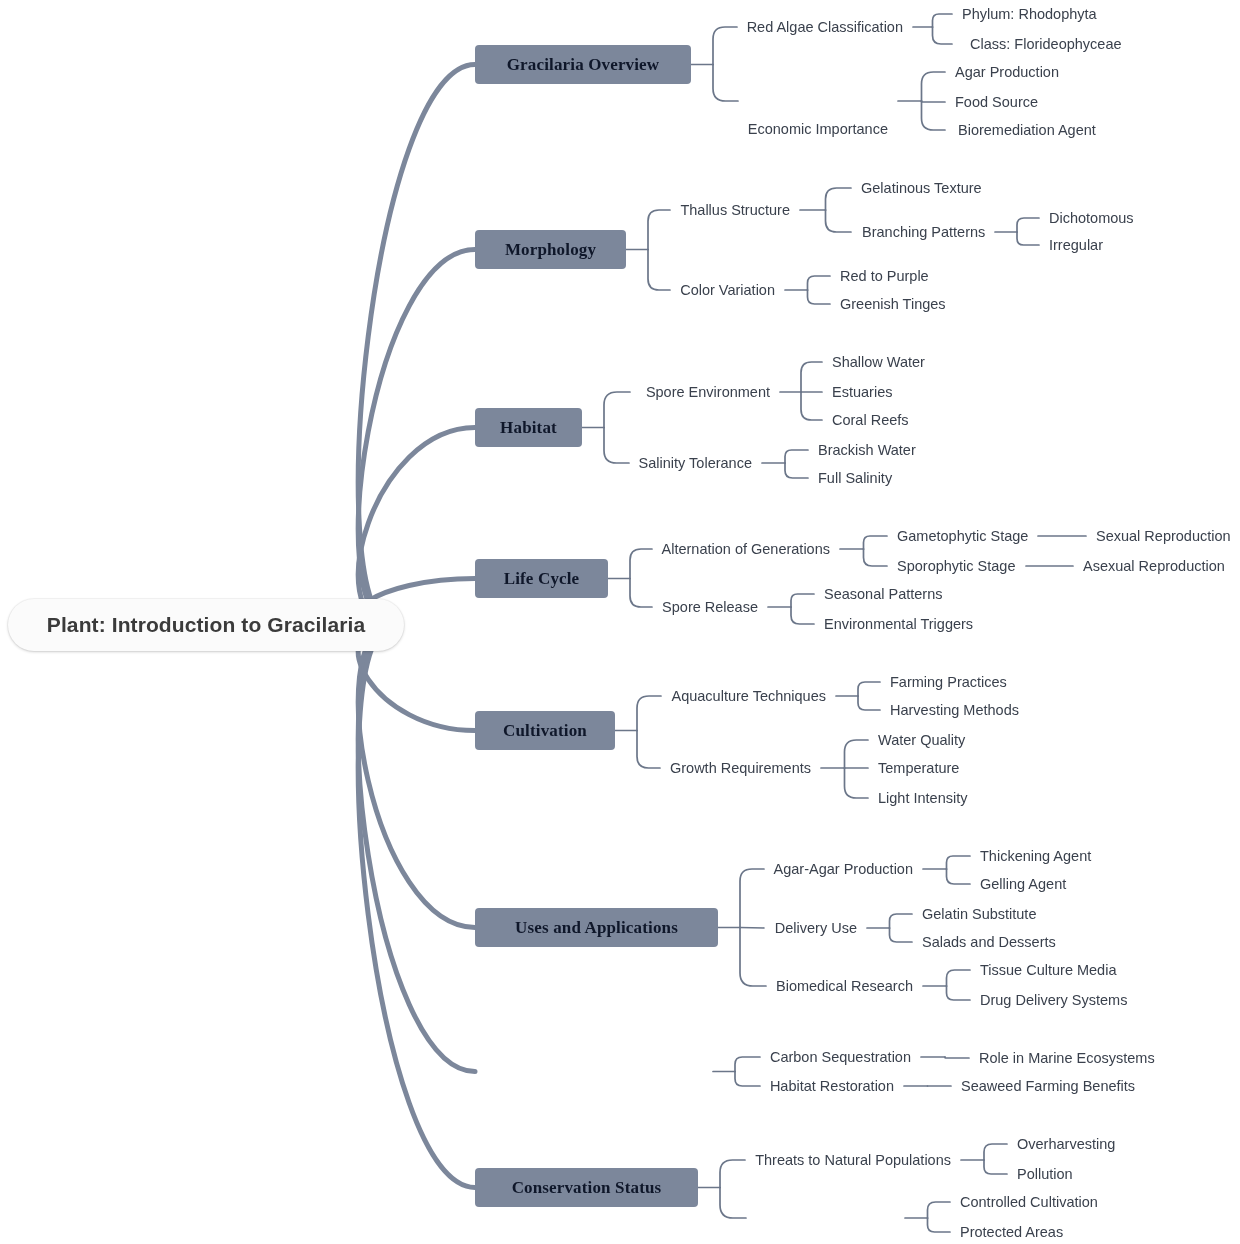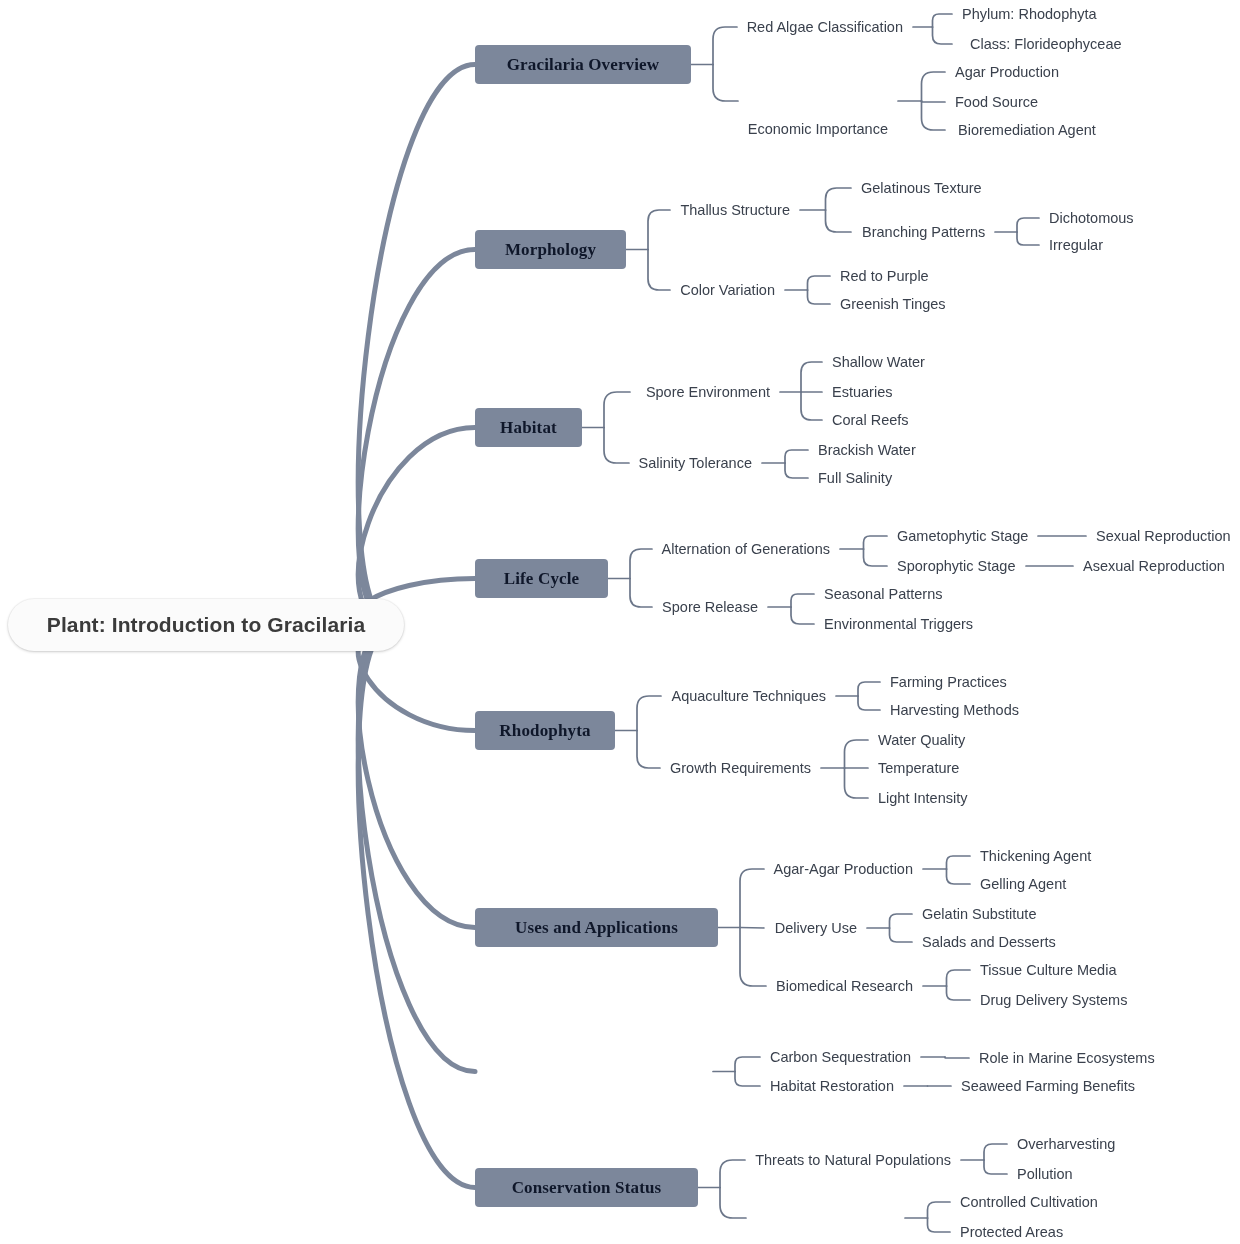--- a/index.html
+++ b/index.html
@@ -177,21 +177,21 @@
       <path d="M 1038 536 L 1086 536" fill="none" stroke="#6b7689" stroke-width="1.7" stroke-linecap="round"></path>
       <path d="M 1026 566 L 1073 566" fill="none" stroke="#6b7689" stroke-width="1.7" stroke-linecap="round"></path>
     </svg>
 
   <div class="node root-node" id="root-node" style="left: 8px; top: 599px; width: 396px; height: 52px;">Plant: Introduction to Gracilaria</div>
 
   <div class="node l1-node" id="l1-0" style="left: 475px; top: 45px; width: 216px;">Gracilaria Overview</div>
   <div class="node l1-node" id="l1-1" style="left: 475px; top: 230px; width: 151px;">Morphology</div>
   <div class="node l1-node" id="l1-2" style="left: 475px; top: 408px; width: 107px;">Habitat</div>
   <div class="node l1-node" id="l1-3" style="left: 475px; top: 559px; width: 133px;">Life Cycle</div>
-  <div class="node l1-node" id="l1-4" style="left: 475px; top: 711px; width: 140px;">Rhodophyta</div>
+  <div class="node l1-node" id="l1-4" style="left: 475px; top: 711px; width: 140px;">Cultivation</div>
   <div class="node l1-node" id="l1-5" style="left: 475px; top: 908px; width: 243px;">Uses and Applications</div>
   <div class="node l1-node" id="l1-7" style="left: 475px; top: 1168px; width: 223px;">Conservation Status</div>
 
   <div class="node txt-node right" id="l2-0-0" style="left: 483px; top: 17px; width: 420px;">Red Algae Classification</div>
   <div class="node txt-node right" id="l2-0-1" style="left: 468px; top: 91px; width: 420px; margin-top: 28px;">Economic Importance</div>
   <div class="node txt-node right" id="l2-1-0" style="left: 370px; top: 200px; width: 420px;">Thallus Structure</div>
   <div class="node txt-node right" id="l2-1-1" style="left: 355px; top: 280px; width: 420px;">Color Variation</div>
   <div class="node txt-node right" id="l2-2-0" style="left: 350px; top: 382px; width: 420px;">Spore Environment</div>
   <div class="node txt-node right" id="l2-2-1" style="left: 332px; top: 453px; width: 420px;">Salinity Tolerance</div>
   <div class="node txt-node right" id="l2-3-0" style="left: 410px; top: 539px; width: 420px;">Alternation of Generations</div>

